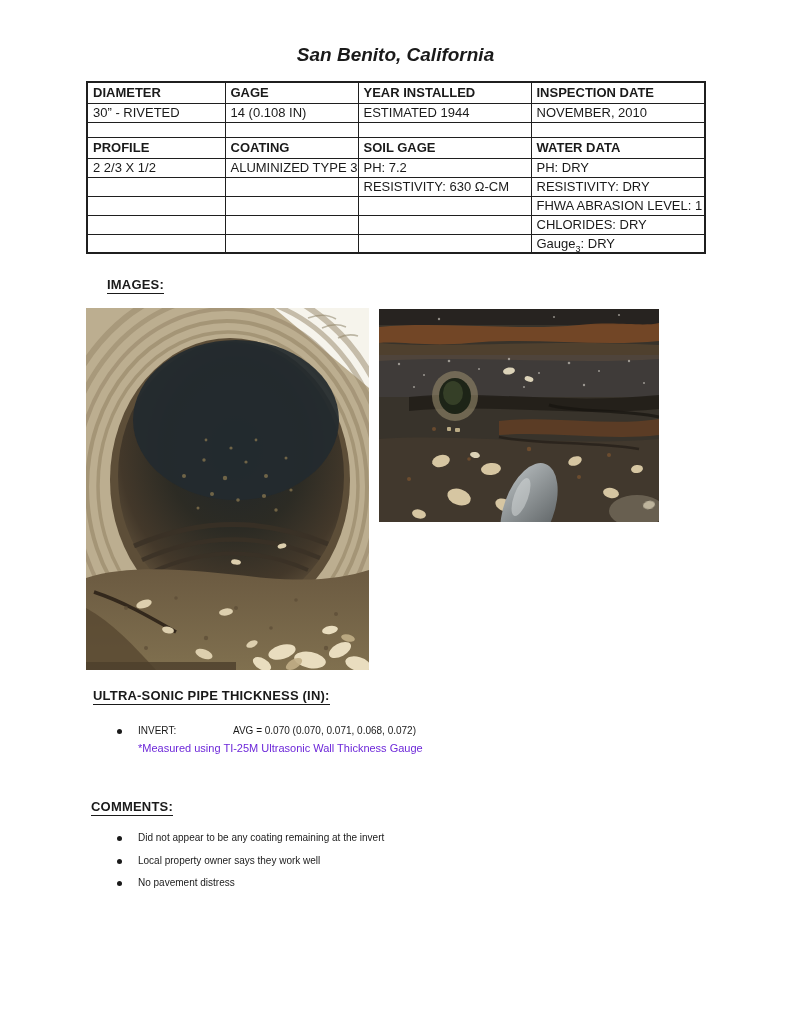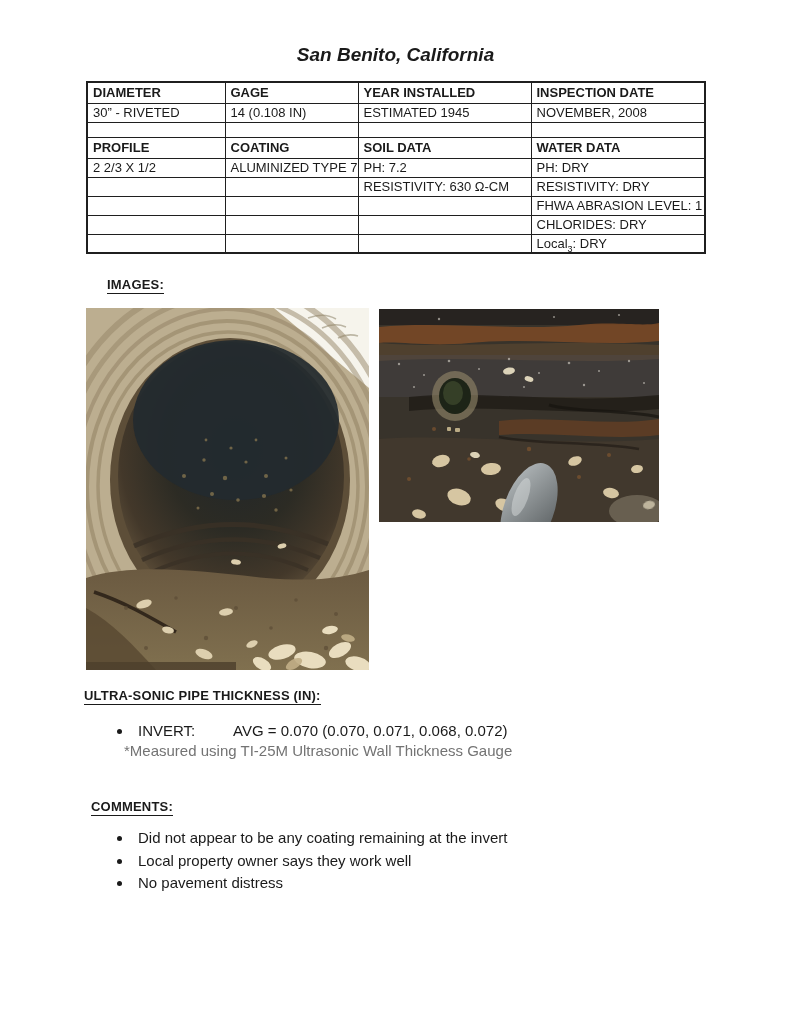--- a/index.html
+++ b/index.html
@@ -40,40 +40,40 @@
   table.spec-table tr.data-row td { height:19px;margin-top:34px; }
   table.spec-table sub { font-size:9px; line-height:0; }
   .section-heading {
     position:absolute;
     font-size:13px; font-weight:bold;
     border-bottom:1.5px solid #1a1a1a;
     padding-bottom:1px;
     letter-spacing:0.2px;
   }
   #images-heading   { left:107px; top:277px; }
-  #us-heading       { left:84px;  top:688px;text-align:right; }
+  #us-heading       { left:93px;  top:688px;text-align:right; }
   #comments-heading { left:91px;  top:799px; }
   .photo { position:absolute; display:block; }
   #photo-left  { left:86px;  top:308px; width:283px; height:362px; }
   #photo-right { left:379px; top:309px; width:280px; height:213px; }
   .bullet-row {
     display:flex; align-items:flex-start;
-    font-size:15px; line-height:16px;
+    font-size:10px; line-height:16px;
   }
   .bullet-dot {
     flex:none;
     width:5px; height:5px; border-radius:50%;
     background:#1a1a1a;
     margin-top:6px; margin-right:16px;
   }
   #invert-line { position:absolute; left:117px; top:723px; }
   .invert-label { display:inline-block; width:95px; }
   #us-note {
-    position:absolute; left:124px; top:742px;
-    font-size:15px; color:#737373;
+    position:absolute; left:138px; top:742px;
+    font-size:11px; color:#6d28d9;
   }
   #comments-list { position:absolute; left:117px; top:830px; }
   #comments-list .bullet-row { margin-bottom:6.5px;text-align:right; }
 </style>
 </head>
 <body>
 
 <div class="page">
 
   <div class="doc-title">San Benito, California</div>
@@ -88,38 +88,38 @@
     <tbody>
         <tr class="hdr-row">
       <td>DIAMETER</td>
       <td>GAGE</td>
       <td>YEAR INSTALLED</td>
       <td>INSPECTION DATE</td>
     </tr>
     <tr class="data-row">
       <td>30” - RIVETED</td>
       <td>14 (0.108 IN)</td>
-      <td>ESTIMATED 1945</td>
-      <td>NOVEMBER, 2008</td>
+      <td>ESTIMATED 1944</td>
+      <td>NOVEMBER, 2010</td>
     </tr>
     <tr class="spacer-row">
       <td></td>
       <td></td>
       <td></td>
       <td></td>
     </tr>
     <tr class="hdr-row">
       <td>PROFILE</td>
       <td>COATING</td>
-      <td>SOIL DATA</td>
+      <td>SOIL GAGE</td>
       <td>WATER DATA</td>
     </tr>
     <tr class="data-row">
       <td>2 2/3 X 1/2</td>
-      <td>ALUMINIZED TYPE 7</td>
+      <td>ALUMINIZED TYPE 3</td>
       <td>PH: 7.2</td>
       <td>PH: DRY</td>
     </tr>
     <tr class="data-row">
       <td></td>
       <td></td>
       <td>RESISTIVITY: 630 Ω-CM</td>
       <td>RESISTIVITY: DRY</td>
     </tr>
     <tr class="data-row">
@@ -131,21 +131,21 @@
     <tr class="data-row">
       <td></td>
       <td></td>
       <td></td>
       <td>CHLORIDES: DRY</td>
     </tr>
     <tr class="data-row">
       <td></td>
       <td></td>
       <td></td>
-      <td><span>Local</span><sub>3</sub><span>: DRY</span></td>
+      <td><span>Gauge</span><sub>3</sub><span>: DRY</span></td>
     </tr>
   </tbody>
     </table>
 
   <div class="section-heading" id="images-heading">IMAGES:</div>
 
   <svg class="photo" id="photo-left" viewBox="0 0 283 362" xmlns="http://www.w3.org/2000/svg" preserveAspectRatio="none">
     <defs>
       <radialGradient id="pipeInner" cx="0.52" cy="0.40" r="0.68">
         <stop offset="0" stop-color="#20262a"></stop>

